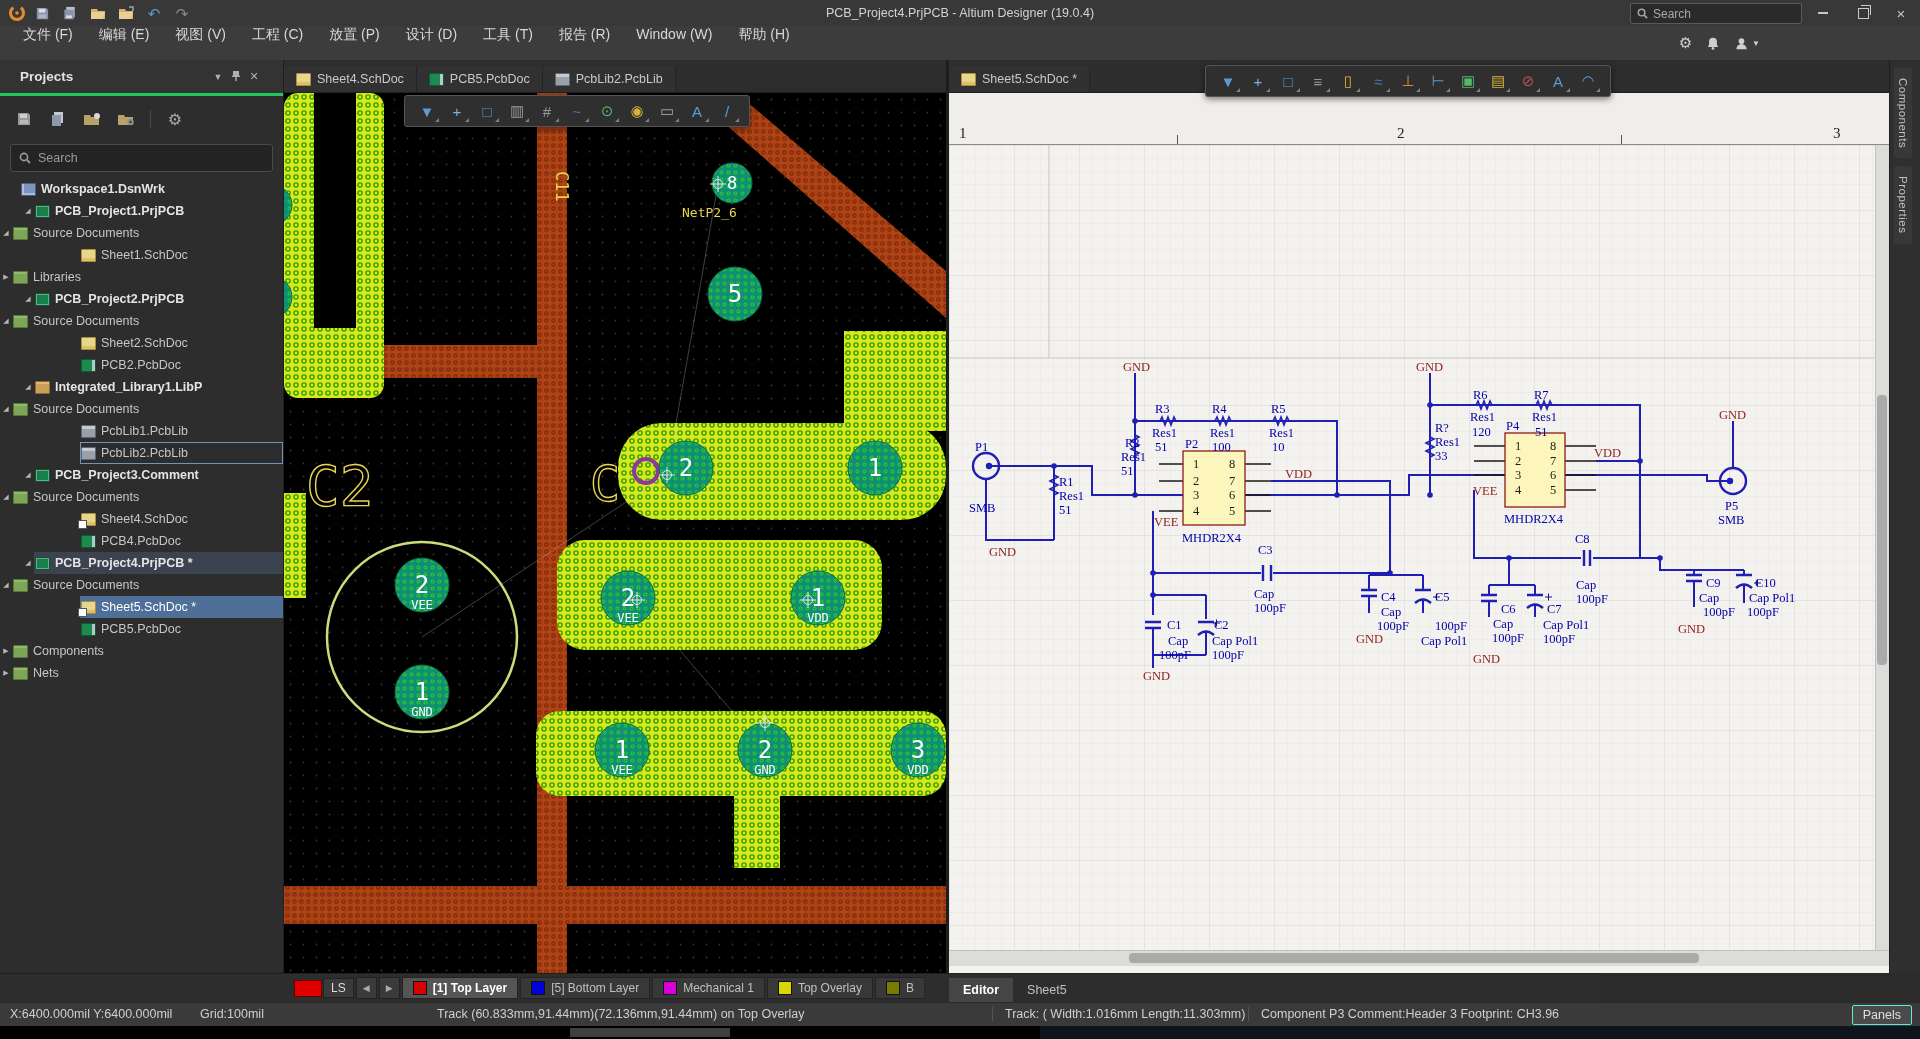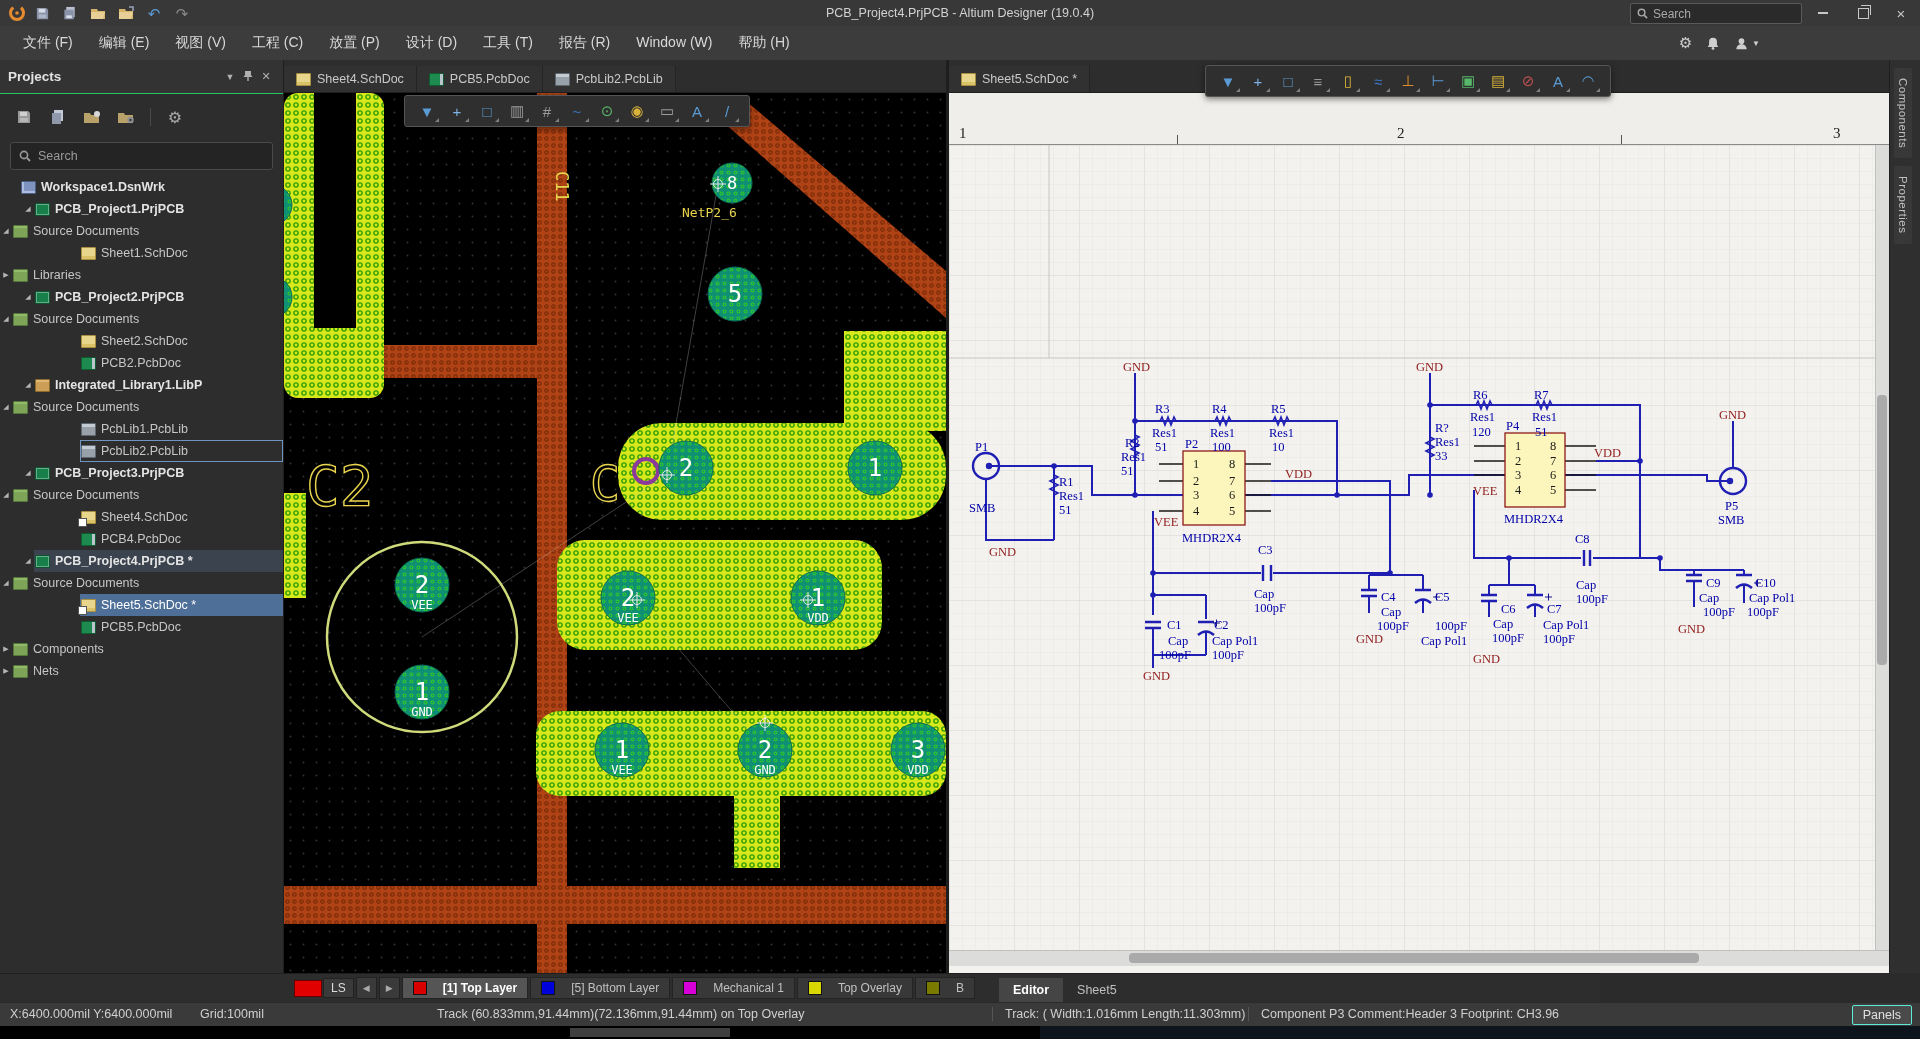--- a/index.html
+++ b/index.html
@@ -15,31 +15,31 @@
   #title-text{position:absolute;left:0;right:0;text-align:center;font-size:12.5px;color:#d2d2d2;pointer-events:none}
   #title-search{position:absolute;left:1630px;top:3px;width:158px;height:19px;background:#2a2a2a;border:1px solid #5a5a5a;
                 border-radius:2px;display:flex;align-items:center;gap:5px;padding:0 6px;color:#a8a8a8;font-size:12px}
   .winbtn{position:absolute;top:0;width:34px;height:26px;display:flex;align-items:center;justify-content:center;color:#c8c8c8}
   #btn-min{left:1806px}#btn-max{left:1846px}#btn-close{left:1884px;font-size:15px}
   .minbar{width:10px;height:0;border-bottom:2px solid #c8c8c8}
   .maxbox{width:9px;height:9px;border:1.5px solid #c8c8c8;position:relative}
   .maxbox:before{content:"";position:absolute;left:2px;top:-4px;width:9px;height:9px;border:1.5px solid #c8c8c8;border-bottom:none;border-left:none}
 
   
-  #menubar{position:absolute;left:0;top:26px;width:1920px;height:34px;background:#3c3c3c;display:flex;align-items:center;padding-left:10px;box-sizing:border-box}
+  #menubar{position:absolute;left:0;top:26px;width:1920px;height:34px;background:#3c3c3c;display:flex;align-items:flex-start;padding-left:10px;box-sizing:border-box}
   .mitem{padding:6px 13px;font-size:14px;color:#d8d8d8;cursor:default}
   #menu-right{position:absolute;right:160px;top:0;height:34px;display:flex;align-items:center;gap:14px}
   .mri{color:#cfcfcf;font-size:15px;display:flex;align-items:center}
 
   
   #main{position:absolute;left:0;top:60px;width:1920px;height:913px}
 
   
   #projects-panel{position:absolute;left:0;top:0;width:284px;height:913px;background:#2d2d2d;border-right:1px solid #1f1f1f;box-sizing:border-box}
-  #pp-header{height:33px;background:#333;display:flex;align-items:center;padding:0 8px;border-bottom:1px solid #22c55e}
+  #pp-header{height:33px;background:#333;display:flex;align-items:center;padding:0 20px;border-bottom:3px solid #22c55e}
   #pp-title{font-size:13.5px;color:#e2e2e2;font-weight:bold;flex:1}
   .pph{width:18px;text-align:center;color:#b0b0b0;font-size:11px}
   #pp-tools{height:46px;display:flex;align-items:center;gap:14px;padding:0 14px}
   .ppt{width:20px;height:20px;display:flex;align-items:center;justify-content:center;color:#a8a8a8}
   .ppt-sep{width:1px;height:18px;background:#4a4a4a}
   #pp-search{margin:2px 10px;height:26px;background:#242424;border:1px solid #4a4a4a;border-radius:3px;display:flex;align-items:center;gap:7px;padding:0 8px;color:#9a9a9a;font-size:12.5px}
   #pp-tree{margin-top:6px}
   .trow{height:22px;display:flex;align-items:center;cursor:default}
   .trow .arr{width:12px;flex:none;font-size:7px;color:#b4b4b4;text-align:center}
   .core{display:flex;align-items:center;gap:5px;flex:1;height:100%;padding-left:1px}
@@ -92,21 +92,21 @@
   
   #right-strip{position:absolute;left:1889px;top:0;width:31px;height:913px;background:#2f2f2f;border-left:1px solid #1f1f1f;box-sizing:border-box}
   .vtab{writing-mode:vertical-rl;font-size:11.5px;color:#c0c0c0;background:#383838;padding:10px 3px;margin:8px 4px 6px;border-radius:2px;letter-spacing:.5px}
 
   
   #bottom-strip{position:absolute;left:0;top:973px;width:1600px;height:29px;background:#2d2d2d;border-top:1px solid #1f1f1f;box-sizing:border-box;display:flex;align-items:center}
   #ls-zone{margin-left:294px;display:flex;align-items:center;gap:1px}
   #ls-swatch{width:26px;height:15px;background:#e00000;border:1px solid #600}
   #ls-label{background:#3a3a3a;padding:2px 7px;font-size:12px;color:#ddd;border:1px solid #222}
   .lnav{width:19px;height:20px;background:#3a3a3a;border:1px solid #222;display:flex;align-items:center;justify-content:center;font-size:9px;color:#aaa;margin-left:2px}
-  .ltab{display:flex;align-items:center;gap:16px;padding:3px 10px;margin-left:2px;background:#383838;border:1px solid #242424;font-size:12px;color:#c0c0c0;white-space:nowrap}
+  .ltab{display:flex;align-items:center;gap:6px;padding:3px 10px;margin-left:2px;background:#383838;border:1px solid #242424;font-size:12px;color:#c0c0c0;white-space:nowrap}
   .ltab.active{background:#555;color:#fff;font-weight:bold}
   .sw{width:12px;height:12px;border:1px solid #111;flex:none}
   #editor-tabs{margin-left:24px;display:flex;align-items:flex-end;height:100%}
   .etab{padding:5px 14px;font-size:12.5px;color:#c0c0c0}
   .etab.active{background:#454545;color:#fff;font-weight:bold}
 
   
   #statusbar{position:absolute;left:0;top:1002px;width:1920px;height:24px;background:#3a3a3a;border-top:1px solid #2a2a2a;box-sizing:border-box;font-size:12.5px;color:#cfcfcf}
   .stseg{position:absolute;top:4px;white-space:nowrap}
   #st-props,#st-comp{border-left:1px solid #555;padding-left:12px}
@@ -344,21 +344,21 @@
         <span class="arr"></span>
         <span class="core">
           <span class="ti ic-plib"></span>
           <span class="tlabel">PcbLib2.PcbLib</span>
         </span>
       </div>
         <div class="trow lvl1 b">
         <span class="arr">◢</span>
         <span class="core">
           <span class="ti ic-prj"></span>
-          <span class="tlabel">PCB_Project3.PrjPCB</span>
+          <span class="tlabel">PCB_Project3.Comment</span>
         </span>
       </div>
         <div class="trow lvl2">
         <span class="arr">◢</span>
         <span class="core">
           <span class="ti ic-fold"></span>
           <span class="tlabel">Source Documents</span>
         </span>
       </div>
         <div class="trow lvl3">

